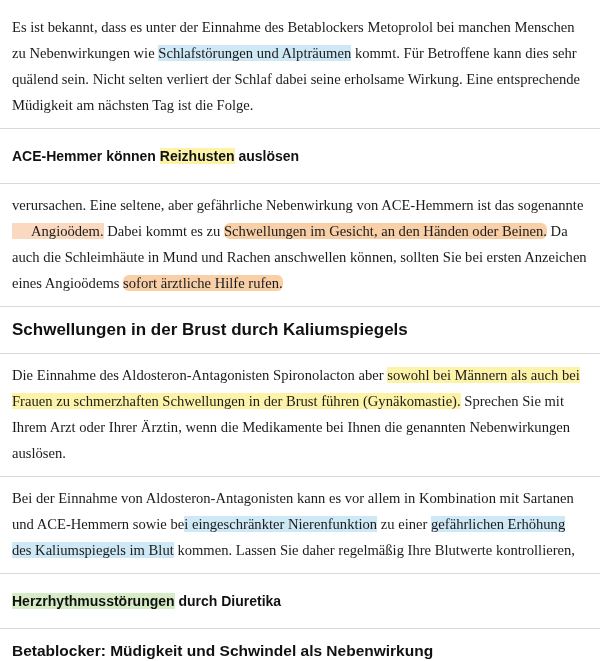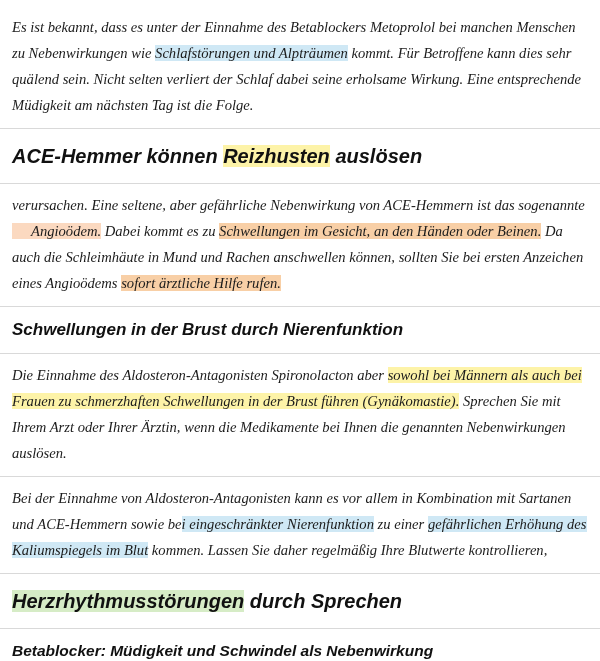--- a/index.html
+++ b/index.html
@@ -13,38 +13,37 @@
     font-family: "Liberation Serif", serif;
     color: #1b1b1b;
     overflow: hidden;
   }
   .page {
     width: 600px;
     height: 661px;
     position: relative;
     box-sizing: border-box;
     background: #ffffff;
-    font-style: italic;
   }
   p.para {
     font-size: 14.6px;
     line-height: 26px;
     margin: 0;
     padding: 8px 12px 10px 12px;
     color: #1b1b1b;
     text-align: left;
   }
   h2.heading {
     font-family: "Liberation Sans", sans-serif;
     font-weight: bold;
     margin: 0;
     color: #111111;
   }
   .h-big {
-    font-size: 20px;
+    font-size: 14px;
     line-height: 30px;
     padding: 12px 12px 12px 12px;
   }
   .h-mid {
     font-size: 17px;
     line-height: 26px;
     padding: 10px 12px 10px 12px;
   }
   .h-small {
     font-size: 15.5px;
@@ -53,21 +52,21 @@
   }
   .rule {
     height: 1px;
     background: #d9d9d9;
     margin: 0;
     width: 100%;
   }
   
   .hl-blue   { background: #cfe8f5; }
   .hl-yellow { background: #fdf3a8; }
-  .hl-orange { background: #f8cfa6; }
+  .hl-orange { background: #f8cfa6; border-radius: 6px; }
   .hl-green  { background: #d6ecc6; }
   .hl-peach  { background: #fbd9c0; padding-left: 19px; }
   .top-spacer { height: 6px; }
   .seg { white-space: normal; }
 </style>
 </head>
 <body>
 
 <div class="page">
 
@@ -78,31 +77,31 @@
   <div class="rule"></div>
 
   <h2 class="heading h-big"><span>ACE-Hemmer können </span><span class="hl-yellow">Reizhusten</span><span> auslösen</span></h2>
 
   <div class="rule"></div>
 
   <p class="para"><span class="seg">verursachen. Eine seltene, aber gefährliche Nebenwirkung von ACE-Hemmern ist das sogenannte </span><span class="hl-peach">Angioödem.</span><span class="seg"> Dabei kommt es zu </span><span class="hl-orange">Schwellungen im Gesicht, an den Händen oder Beinen.</span><span class="seg"> Da auch die Schleimhäute in Mund und Rachen anschwellen können, sollten Sie bei ersten Anzeichen eines Angioödems </span><span class="hl-orange">sofort ärztliche Hilfe rufen.</span></p>
 
   <div class="rule"></div>
 
-  <h2 class="heading h-mid">Schwellungen in der Brust durch Nierenfunktion</h2>
+  <h2 class="heading h-mid">Schwellungen in der Brust durch Kaliumspiegels</h2>
 
   <div class="rule"></div>
 
   <p class="para"><span class="seg">Die Einnahme des Aldosteron-Antagonisten Spironolacton aber </span><span class="hl-yellow">sowohl bei Männern als auch bei Frauen zu schmerzhaften Schwellungen in der Brust führen (Gynäkomastie).</span><span class="seg"> Sprechen Sie mit Ihrem Arzt oder Ihrer Ärztin, wenn die Medikamente bei Ihnen die genannten Nebenwirkungen auslösen.</span></p>
 
   <div class="rule"></div>
 
   <p class="para"><span class="seg">Bei der Einnahme von Aldosteron-Antagonisten kann es vor allem in Kombination mit Sartanen und ACE-Hemmern sowie be</span><span class="hl-blue">i eingeschränkter Nierenfunktion</span><span class="seg"> zu einer </span><span class="hl-blue">gefährlichen Erhöhung des Kaliumspiegels im Blut</span><span class="seg"> kommen. Lassen Sie daher regelmäßig Ihre Blutwerte kontrollieren,</span></p>
 
   <div class="rule"></div>
 
-  <h2 class="heading h-big"><span class="hl-green">Herzrhythmusstörungen</span><span> durch Sprechen</span></h2>
+  <h2 class="heading h-big"><span class="hl-green">Herzrhythmusstörungen</span><span> durch Diuretika</span></h2>
 
   <div class="rule"></div>
 
   <h2 class="heading h-small">Betablocker: Müdigkeit und Schwindel als Nebenwirkung</h2>
 
 </div>
 
 </body></html>

